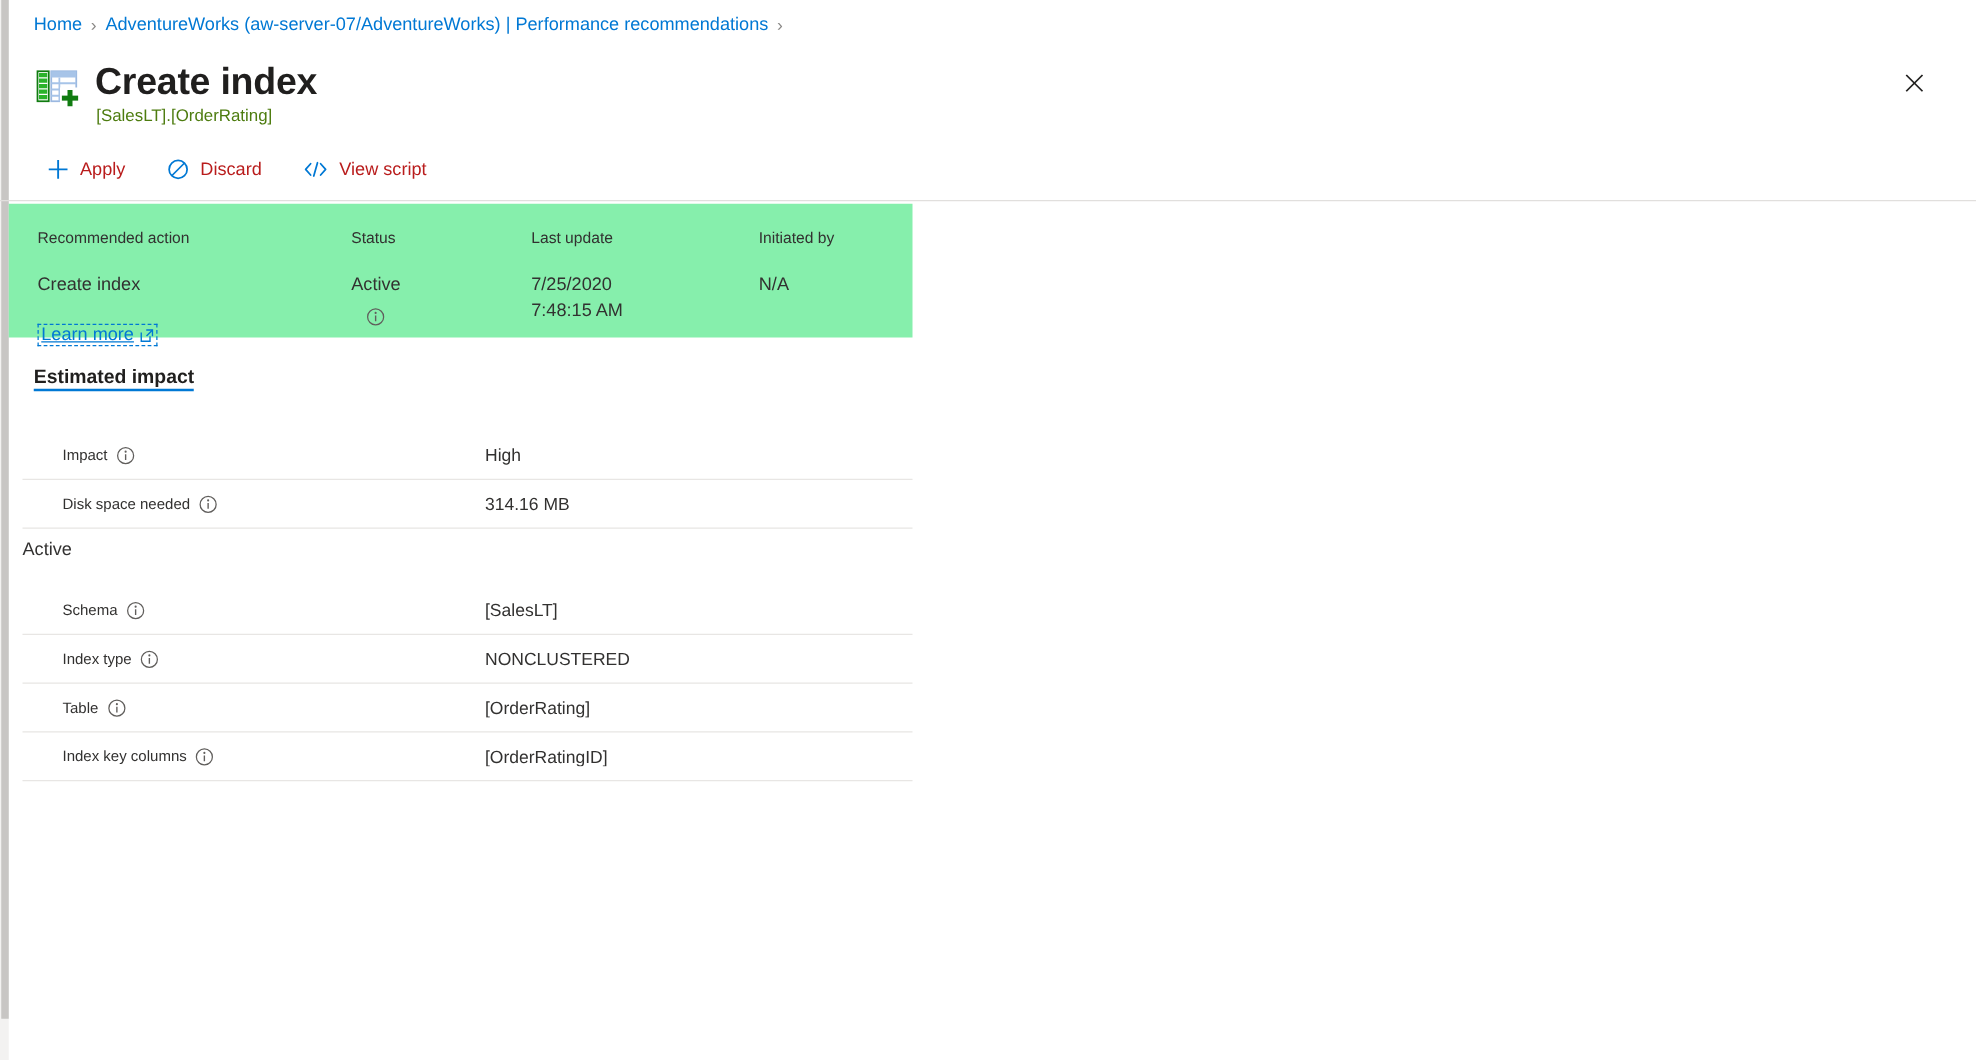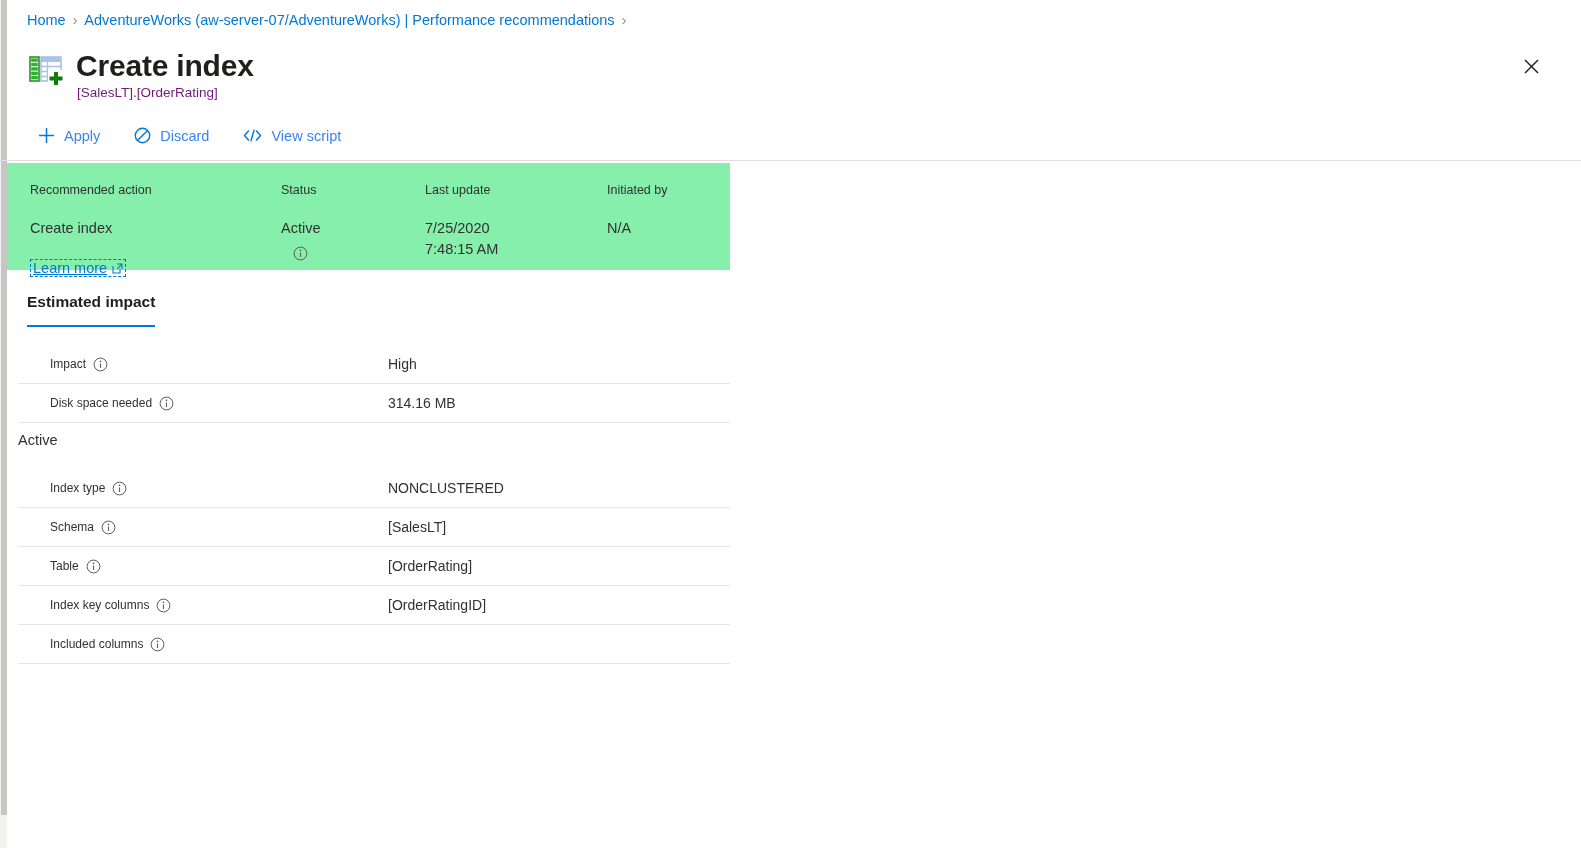--- a/index.html
+++ b/index.html
@@ -37,37 +37,37 @@
     position: absolute; left: 28px; top: 50px;
     width: 38px; height: 38px;
   }
   .page-title {
     position: absolute; left: 76px; top: 48px;
     font-size: 30px; font-weight: 600; color: #201f1e;
     letter-spacing: -0.2px; line-height: 36px;
   }
   .page-subtitle {
     position: absolute; left: 77px; top: 85px;
-    font-size: 13.5px; color: #701a75;
+    font-size: 13.5px; color: #4d7c0f;
   }
   .close-btn {
     position: absolute; right: 34px; top: 50px;
     width: 32px; height: 32px; display: flex;
     align-items: center; justify-content: center;
     cursor: pointer; color: #201f1e;
   }
 
   
   .toolbar {
     position: absolute; left: 34px; top: 124px;
     display: flex; align-items: center; gap: 26px;
   }
   .tb-cmd {
     display: flex; align-items: center; gap: 9px;
-    font-size: 14.5px; color: #3b82f6; cursor: pointer;
+    font-size: 14.5px; color: #b91c1c; cursor: pointer;
     padding: 3px 4px;
   }
   .tb-ico { color: #0078d4; display: flex; align-items: center; }
   .toolbar-divider {
     position: absolute; left: 0; top: 160px; width: 1581px;
     height: 1px; background: #e1dfdd;
   }
 
   
   .summary {
@@ -92,21 +92,21 @@
     display: inline-flex; align-items: center; gap: 5px;
     color: #0078d4; font-size: 14.5px; cursor: pointer;
     border: 1px dashed #0078d4; padding: 0 2px; margin-top: 20px;
     text-decoration: underline;
   }
 
   
   .tabstrip { position: absolute; left: 27px; top: 293px; }
   .tab {
     display: inline-block; font-size: 15.5px; font-weight: 600;
-    color: #201f1e; padding-bottom: 14px; cursor: pointer;
+    color: #201f1e; padding-bottom: 0; cursor: pointer;
   }
   .tab.active { border-bottom: 2px solid #0078d4; }
 
   
   .prop-table { position: absolute; left: 18px; width: 712px; }
   .prop-row {
     display: flex; align-items: center; height: 39px;
     border-bottom: 1px solid #e8e6e4;
   }
   .prop-row.last { border-bottom: 1px solid #e8e6e4; }
@@ -269,46 +269,46 @@
       </div>
       <div class="prop-value">314.16 MB</div>
     </div>
   </div>
 
   <div class="section-head" style="top:432px;">Active</div>
 
   <div class="prop-table" style="top:469px;">
     <div class="prop-row">
       <div class="prop-label">
+        <span>Schema</span>
+        <span class="info-ico">
+          <svg width="15" height="15" viewBox="0 0 15 15">
+            <circle cx="7.5" cy="7.5" r="6.4" fill="none" stroke="#605e5c" stroke-width="1"></circle>
+            <circle cx="7.5" cy="4.3" r="0.85" fill="#605e5c"></circle>
+            <line x1="7.5" y1="6.4" x2="7.5" y2="11" stroke="#605e5c" stroke-width="1.1"></line>
+          </svg>
+        </span>
+      </div>
+      <div class="prop-value">[SalesLT]</div>
+    </div>
+    <div class="prop-row">
+      <div class="prop-label">
         <span>Index type</span>
         <span class="info-ico">
           <svg width="15" height="15" viewBox="0 0 15 15">
             <circle cx="7.5" cy="7.5" r="6.4" fill="none" stroke="#605e5c" stroke-width="1"></circle>
             <circle cx="7.5" cy="4.3" r="0.85" fill="#605e5c"></circle>
             <line x1="7.5" y1="6.4" x2="7.5" y2="11" stroke="#605e5c" stroke-width="1.1"></line>
           </svg>
         </span>
       </div>
       <div class="prop-value">NONCLUSTERED</div>
     </div>
     <div class="prop-row">
       <div class="prop-label">
-        <span>Schema</span>
-        <span class="info-ico">
-          <svg width="15" height="15" viewBox="0 0 15 15">
-            <circle cx="7.5" cy="7.5" r="6.4" fill="none" stroke="#605e5c" stroke-width="1"></circle>
-            <circle cx="7.5" cy="4.3" r="0.85" fill="#605e5c"></circle>
-            <line x1="7.5" y1="6.4" x2="7.5" y2="11" stroke="#605e5c" stroke-width="1.1"></line>
-          </svg>
-        </span>
-      </div>
-      <div class="prop-value">[SalesLT]</div>
-    </div>
-    <div class="prop-row">
-      <div class="prop-label">
         <span>Table</span>
         <span class="info-ico">
           <svg width="15" height="15" viewBox="0 0 15 15">
             <circle cx="7.5" cy="7.5" r="6.4" fill="none" stroke="#605e5c" stroke-width="1"></circle>
             <circle cx="7.5" cy="4.3" r="0.85" fill="#605e5c"></circle>
             <line x1="7.5" y1="6.4" x2="7.5" y2="11" stroke="#605e5c" stroke-width="1.1"></line>
           </svg>
         </span>
       </div>
       <div class="prop-value">[OrderRating]</div>
@@ -319,28 +319,15 @@
         <span class="info-ico">
           <svg width="15" height="15" viewBox="0 0 15 15">
             <circle cx="7.5" cy="7.5" r="6.4" fill="none" stroke="#605e5c" stroke-width="1"></circle>
             <circle cx="7.5" cy="4.3" r="0.85" fill="#605e5c"></circle>
             <line x1="7.5" y1="6.4" x2="7.5" y2="11" stroke="#605e5c" stroke-width="1.1"></line>
           </svg>
         </span>
       </div>
       <div class="prop-value">[OrderRatingID]</div>
     </div>
-    <div class="prop-row last">
-      <div class="prop-label">
-        <span>Included columns</span>
-        <span class="info-ico">
-          <svg width="15" height="15" viewBox="0 0 15 15">
-            <circle cx="7.5" cy="7.5" r="6.4" fill="none" stroke="#605e5c" stroke-width="1"></circle>
-            <circle cx="7.5" cy="4.3" r="0.85" fill="#605e5c"></circle>
-            <line x1="7.5" y1="6.4" x2="7.5" y2="11" stroke="#605e5c" stroke-width="1.1"></line>
-          </svg>
-        </span>
-      </div>
-      <div class="prop-value"></div>
-    </div>
   </div>
 
 </div>
 
 </body></html>

